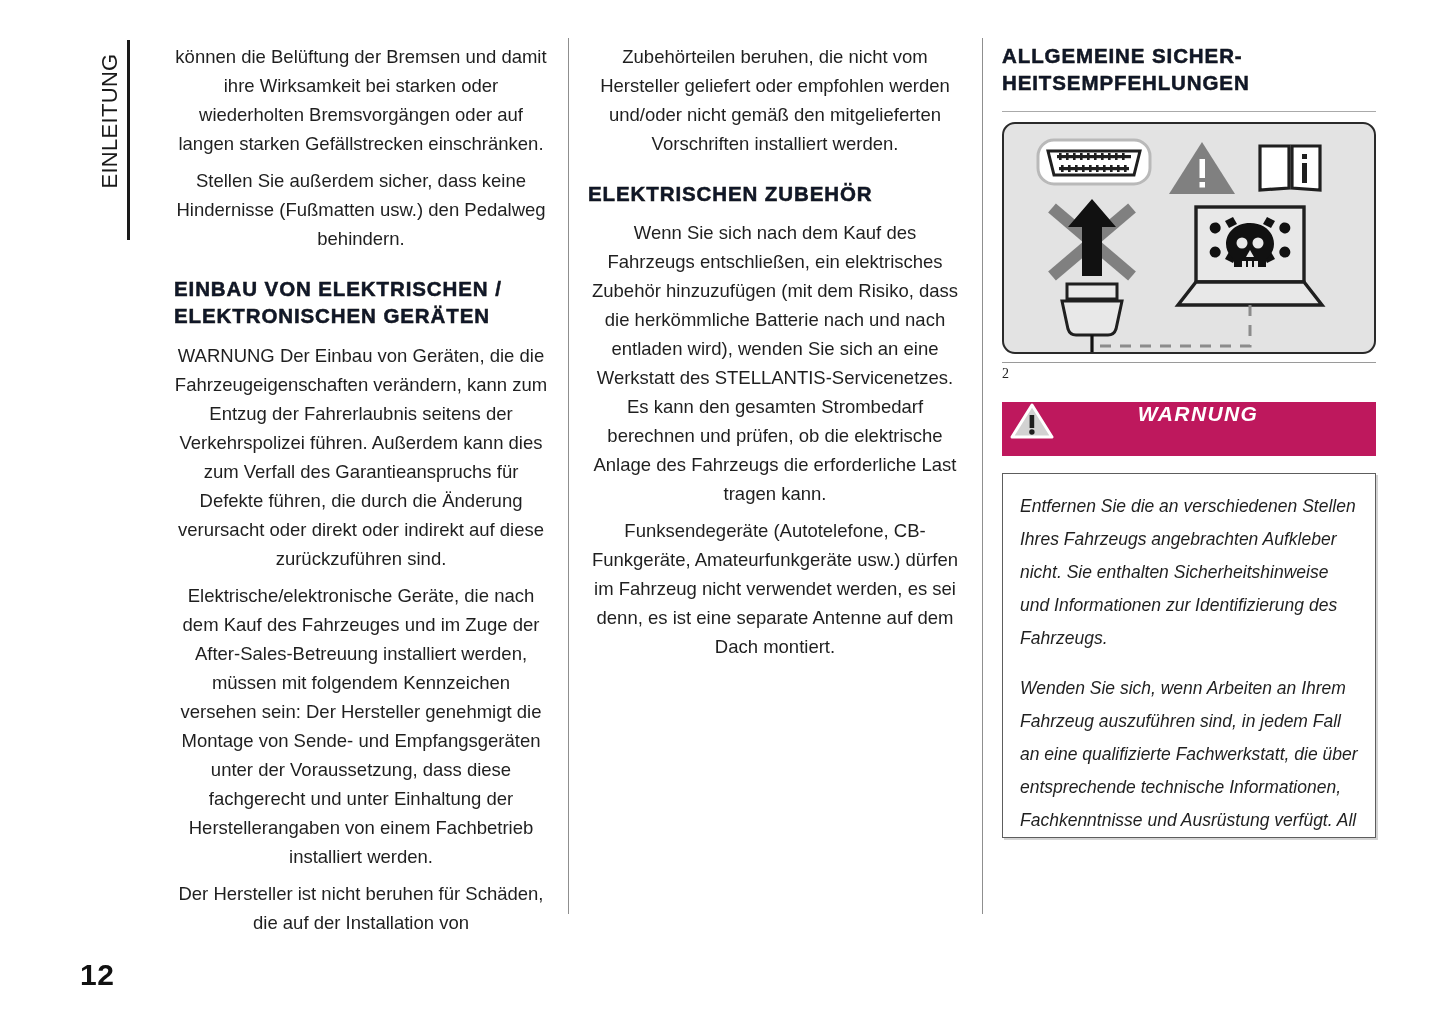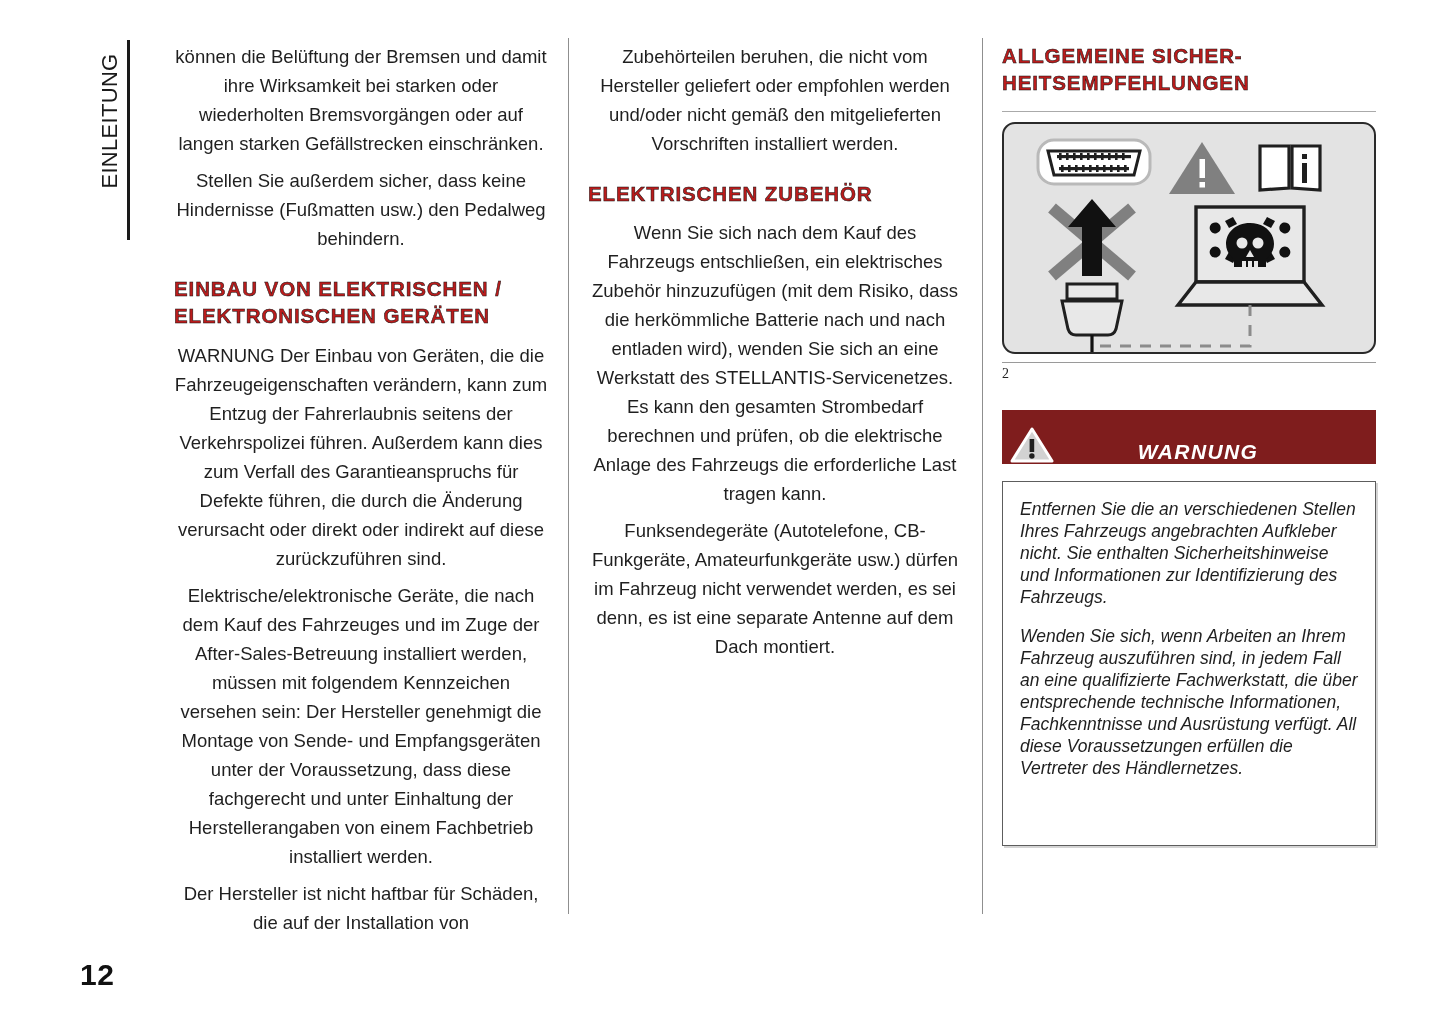--- a/index.html
+++ b/index.html
@@ -68,21 +68,21 @@
   }
   .divider-1 { left: 568px; }
   .divider-2 { left: 982px; }
 
   
   h2.section-head {
     font-size: 20.5px;
     font-weight: bold;
     line-height: 1.33;
     letter-spacing: 0.9px;
-    color: #b91c1c;
+    color: #0f172a;
     margin: 22px 0 11px 0;
     font-stretch: condensed;
     -webkit-text-stroke: 0.5px #111111;
   }
   h2.section-head:first-child { margin-top: 0; }
 
   p.body {
     font-size: 18.5px;
     line-height: 29px;
     color: #1f1f1f;
@@ -116,25 +116,25 @@
   .fig-num {
     font-size: 14px;
     color: #222222;
     margin-top: 3px;
     font-family: "Liberation Serif", serif;
   }
 
   
   .warn-band {
     position: relative;
-    margin-top: 28px;
+    margin-top: 20px;
     height: 54px;
-    background: #7f1d1d;
+    background: #be185d;
     display: flex;
-    align-items: flex-end;
+    align-items: flex-start;
   }
   .warn-tri-wrap {
     width: 60px;
     display: flex;
     justify-content: center;
     align-items: center;
   }
   .warn-band-title {
     flex: 1;
     text-align: center;
@@ -151,21 +151,21 @@
     border: 1px solid #5d5d5d;
     background: #ffffff;
     padding: 16px 17px 10px 17px;
     height: 365px;
     overflow: hidden;
     box-shadow: 2px 2px 0 rgba(0,0,0,0.17);
   }
   .warn-box p {
     font-size: 17.5px;
     font-style: italic;
-    line-height: 22px;
+    line-height: 33px;
     color: #1f1f1f;
   }
   .warn-box p + p { margin-top: 17px; }
 
   
   .page-num {
     position: absolute;
     left: 80px;
     bottom: 26px;
     font-size: 30px;
@@ -188,21 +188,21 @@
   <div class="divider divider-2"></div>
 
   <div class="col col-1">
     <p class="body">können die Belüftung der Bremsen und damit ihre Wirksamkeit bei starken oder wiederholten Bremsvorgängen oder auf langen starken Gefällstrecken einschränken.</p>
     <p class="body">Stellen Sie außerdem sicher, dass keine Hindernisse (Fußmatten usw.) den Pedalweg behindern.</p>
 
     <h2 class="section-head">EINBAU VON ELEKTRISCHEN / ELEKTRONISCHEN GERÄTEN</h2>
 
     <p class="body">WARNUNG Der Einbau von Geräten, die die Fahrzeugeigenschaften verändern, kann zum Entzug der Fahrerlaubnis seitens der Verkehrspolizei führen. Außerdem kann dies zum Verfall des Garantieanspruchs für Defekte führen, die durch die Änderung verursacht oder direkt oder indirekt auf diese zurückzuführen sind.</p>
     <p class="body">Elektrische/elektronische Geräte, die nach dem Kauf des Fahrzeuges und im Zuge der After-Sales-Betreuung installiert werden, müssen mit folgendem Kennzeichen versehen sein: Der Hersteller genehmigt die Montage von Sende- und Empfangsgeräten unter der Voraussetzung, dass diese fachgerecht und unter Einhaltung der Herstellerangaben von einem Fachbetrieb installiert werden.</p>
-    <p class="body">Der Hersteller ist nicht haftbar für Schäden, die auf der Installation von</p>
+    <p class="body">Der Hersteller ist nicht beruhen für Schäden, die auf der Installation von</p>
   </div>
 
   <div class="col col-2">
     <p class="body">Zubehörteilen beruhen, die nicht vom Hersteller geliefert oder empfohlen werden und/oder nicht gemäß den mitgelieferten Vorschriften installiert werden.</p>
 
     <h2 class="section-head">ELEKTRISCHEN ZUBEHÖR</h2>
     <p class="body">Wenn Sie sich nach dem Kauf des Fahrzeugs entschließen, ein elektrisches Zubehör hinzuzufügen (mit dem Risiko, dass die herkömmliche Batterie nach und nach entladen wird), wenden Sie sich an eine Werkstatt des STELLANTIS-Servicenetzes. Es kann den gesamten Strombedarf berechnen und prüfen, ob die elektrische Anlage des Fahrzeugs die erforderliche Last tragen kann.</p>
 
     <p class="body">Funksendegeräte (Autotelefone, CB-Funkgeräte, Amateurfunkgeräte usw.) dürfen im Fahrzeug nicht verwendet werden, es sei denn, es ist eine separate Antenne auf dem Dach montiert.</p>
   </div>

